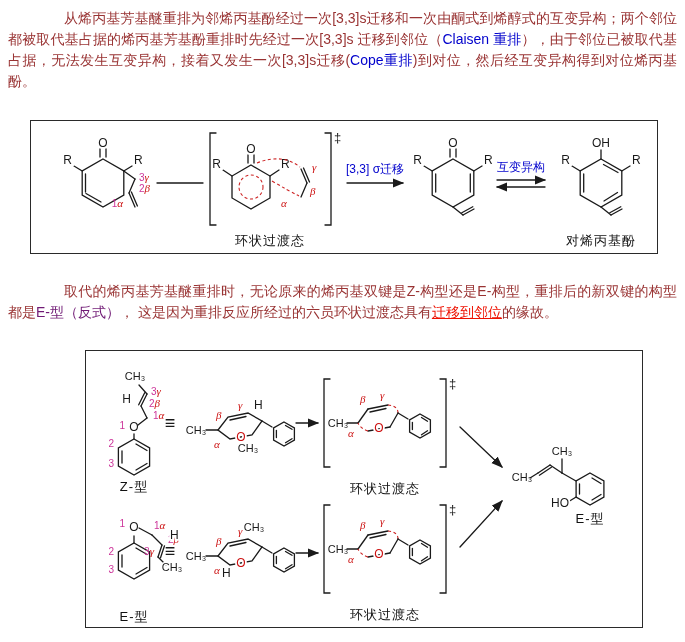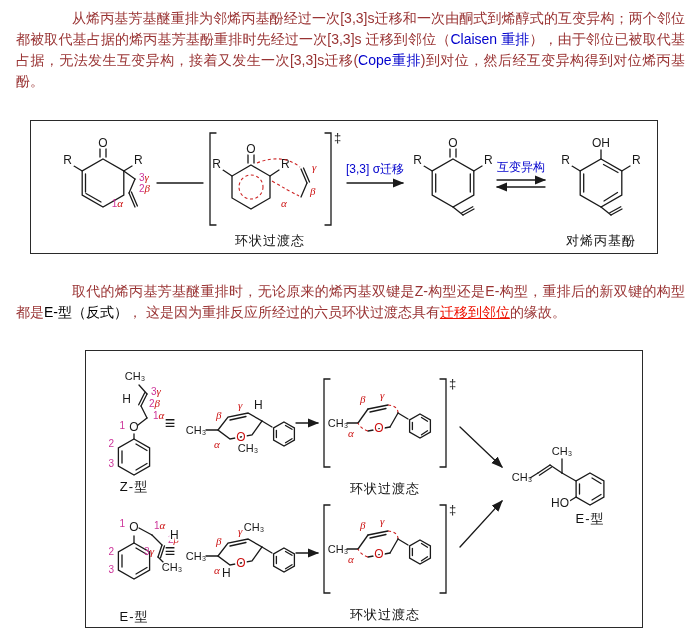--- a/index.html
+++ b/index.html
@@ -1,22 +1,22 @@
 <!DOCTYPE html>
 <html><head>
 <meta charset="utf-8">
 <style>
   *{margin:0;padding:0;box-sizing:border-box}
   html,body{width:685px;height:642px;background:#fff}
   body{position:relative;font-family:"Liberation Sans","DejaVu Sans",sans-serif;overflow:hidden}
-  .para{position:absolute;left:16px;width:669px;font-size:14px;line-height:21px;color:#993333;text-align:justify;text-indent:56px}
+  .para{position:absolute;left:8px;width:669px;font-size:14px;line-height:21px;color:#993333;text-align:justify;text-indent:56px}
   #para1{top:8px}
   #para2{top:281px}
   .blue{color:#0000cc}
-  .red{color:#000000}
+  .red{color:#701a75}
   .red-u{color:#ee1100;text-decoration:underline}
   .sbox{position:absolute;border:1px solid #2a2a2a;background:#fff}
   #box1{left:30px;top:120px;width:628px;height:134px}
   #box2{left:85px;top:350px;width:558px;height:278px}
   svg{display:block}
   .bond{stroke:#1a1a1a;stroke-width:1.3;fill:none;stroke-linecap:round}
   .dashr{stroke:#cc2222;stroke-width:1.1;fill:none;stroke-dasharray:3 2.6}
   text{font-family:"Liberation Sans","DejaVu Sans",sans-serif}
   .atom{font-size:12px;fill:#1a1a1a;paint-order:stroke;stroke:#fff;stroke-width:3.5px}
   .atom-red{font-size:12px;fill:#cc1111;paint-order:stroke;stroke:#fff;stroke-width:3.5px}

